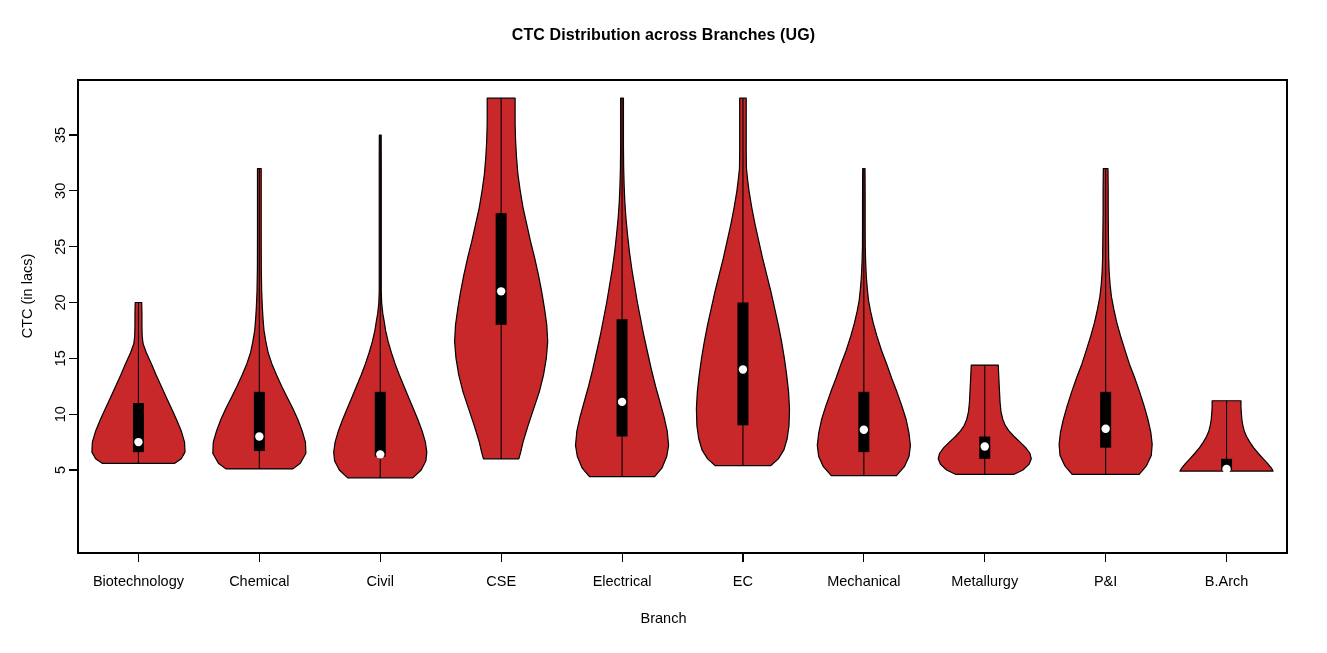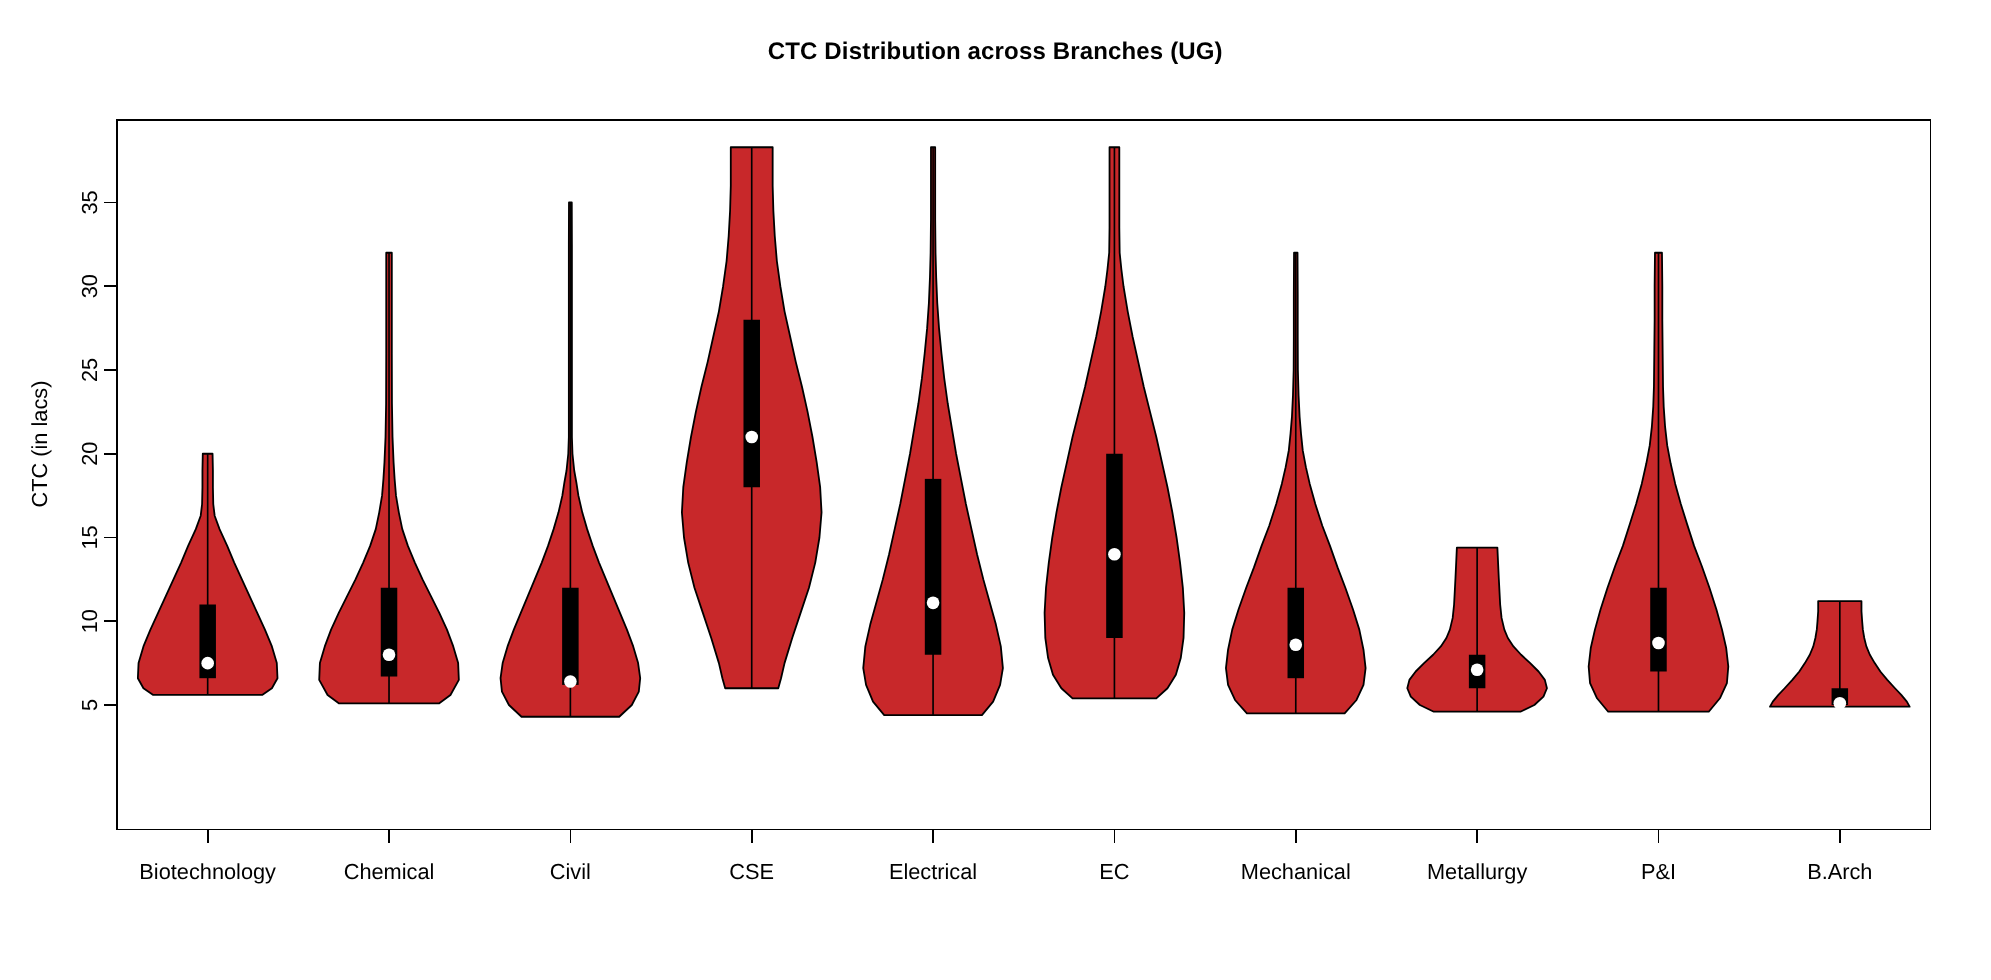--- a/index.html
+++ b/index.html
@@ -84,20 +84,21 @@
 </style>
 </head>
 <body>
 
 <div id="plot-root">
 
   <div id="chart-title">CTC Distribution across Branches (UG)</div>
 
   <div id="y-axis-title">CTC (in lacs)</div>
 
+  <div id="x-axis-title">Branch</div>
 
   <svg id="violin-svg" width="1327" height="653">
     <g id="plot-frame">
         <rect x="78" y="80" width="1209" height="473" class="axis-line" fill="#FFFFFF"></rect>
       </g>
     <g id="y-axis-group">
         <line x1="69" x2="78" y1="470" y2="470" class="axis-line"></line>
         <text x="61" y="470" class="tick-label" text-anchor="middle" dominant-baseline="middle" transform="rotate(-90 61 470)">5</text>
         <line x1="69" x2="78" y1="414.1666666666667" y2="414.1666666666667" class="axis-line"></line>
         <text x="61" y="414.1666666666667" class="tick-label" text-anchor="middle" dominant-baseline="middle" transform="rotate(-90 61 414.1666666666667)">10</text>

